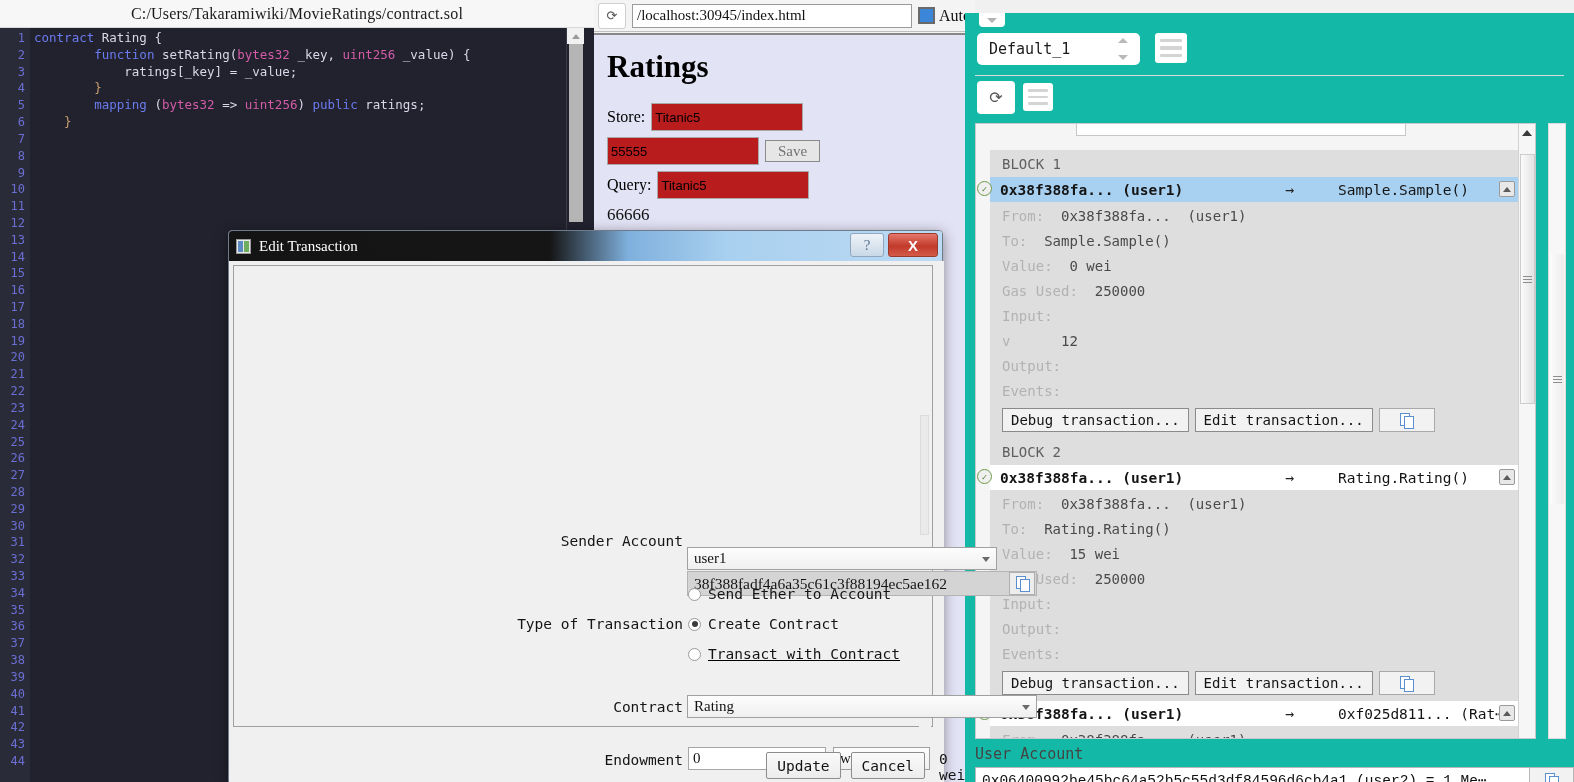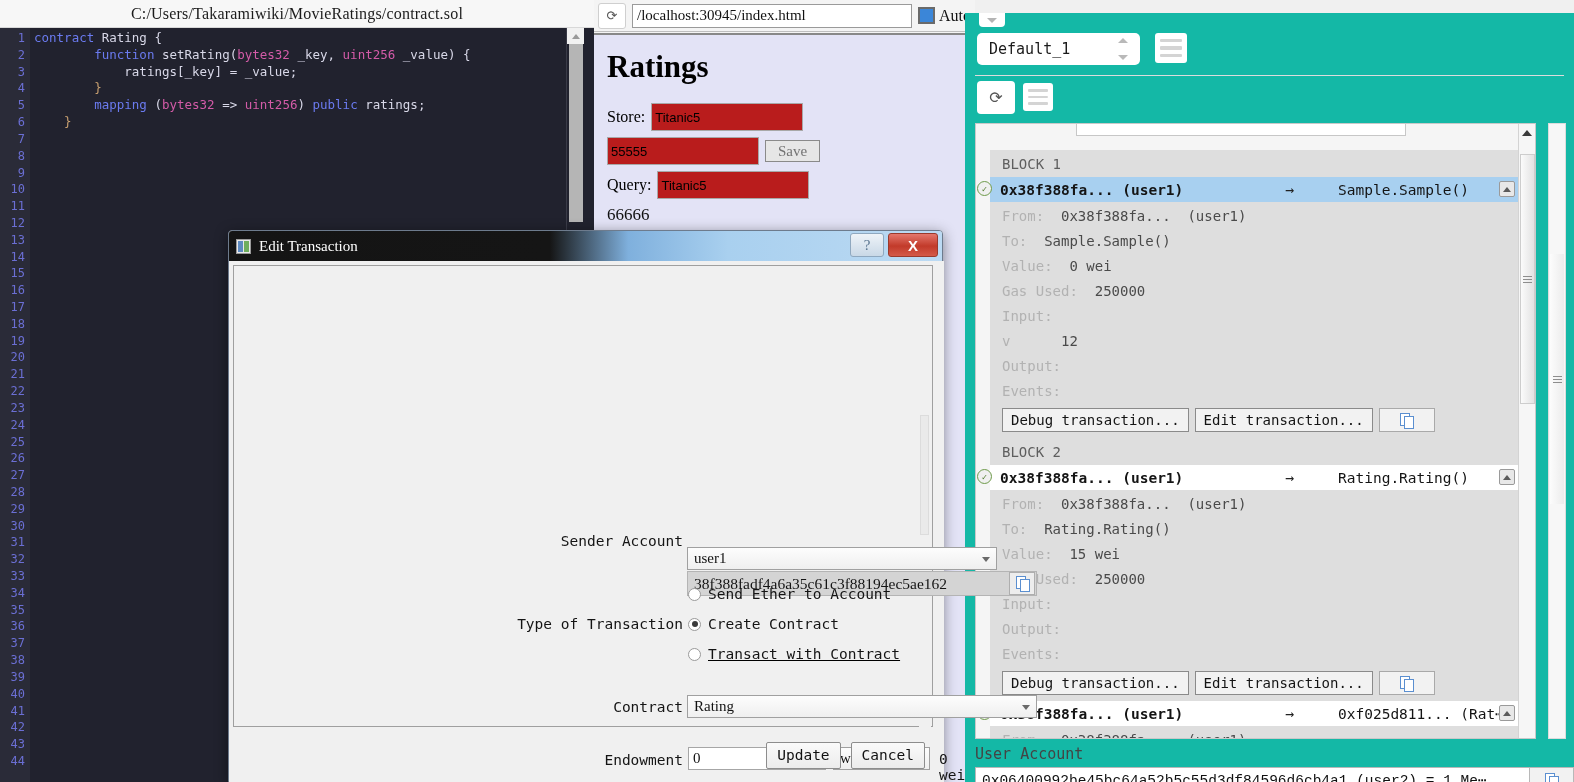--- a/index.html
+++ b/index.html
@@ -361,21 +361,21 @@
   .radio-row { position:absolute; display:flex; align-items:center; gap: 7px; }
   .radio {
     width: 13px; height: 13px; border-radius:50%;
     border: 1.5px solid #9a9a9a; background:#fff;
     display:flex;align-items:center;justify-content:center; flex:none;
   }
   .radio.on:after { content:""; width:6px;height:6px;border-radius:50%;background:#3b3b3b; }
   .radio-label { font-family:"DejaVu Sans Mono",monospace; font-size:14.5px; color:#141414; }
   #dlg-footer {
     position:absolute; left: 4px; top: 470px; width: 700px; height: 48px;
-    display:flex; align-items:center; justify-content:flex-end; gap: 10px; padding-right: 8px;
+    display:flex; align-items:flex-end; justify-content:flex-end; gap: 10px; padding-right: 8px;
   }
   .d-btn {
     min-width: 66px; height: 27px; padding: 0 10px;
     background: linear-gradient(to bottom,#fafafa,#ececec);
     border:1px solid #8d8d8d; border-radius:2px;
     font-family:"DejaVu Sans Mono",monospace; font-size:14.5px; color:#111;
     display:flex;align-items:center;justify-content:center;
   }
   .unit-suffix { font-family:"DejaVu Sans Mono",monospace; font-size:14.5px; color:#141414; }
 </style>

